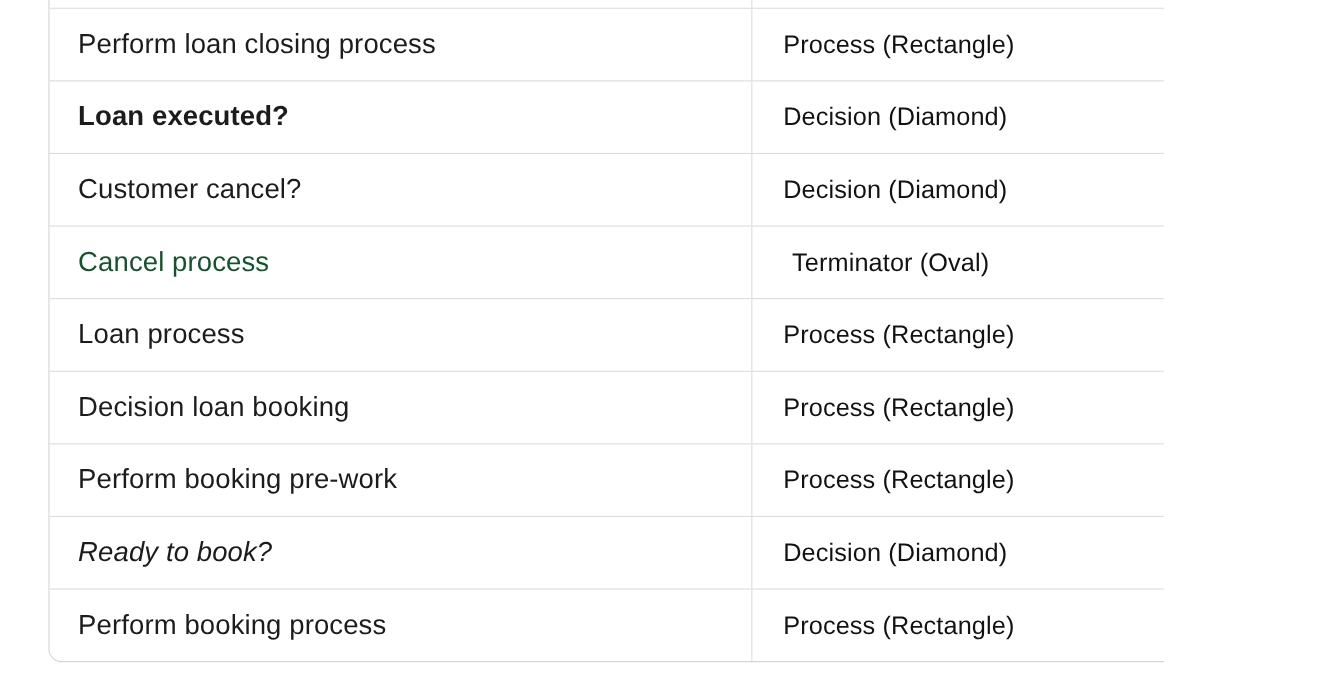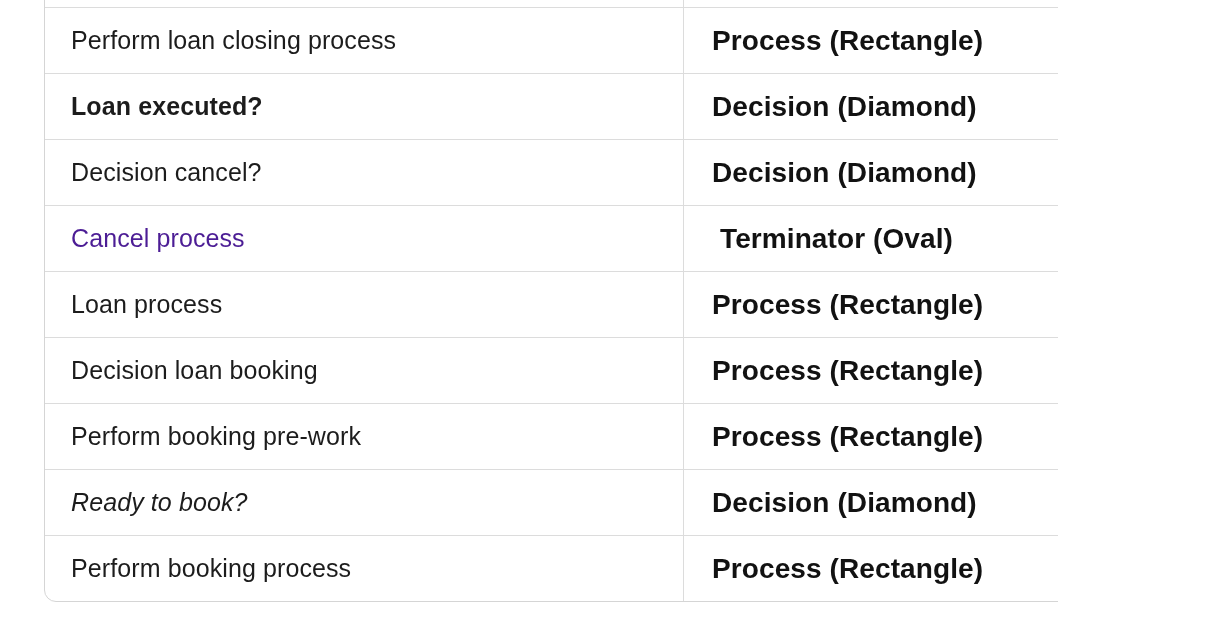--- a/index.html
+++ b/index.html
@@ -45,22 +45,22 @@
   .cell.task {
     padding-left: 26px;
     font-size: 25px;
     font-weight: 400;
     color: #1c1c1c;
     letter-spacing: 0.1px;
   }
   .cell.shape {
     border-left: 1px solid #dcdcdc;
     padding-left: 28px;
-    font-size: 28px;
-    font-weight: 700;
+    font-size: 23px;
+    font-weight: 400;
     color: #121212;
     letter-spacing: 0.1px;
   }
 </style>
 </head>
 <body>
 
 <div class="page">
   <div class="shapes-table" id="shapes-table" style="border-color: rgb(213, 213, 213);">
   <div class="t-row">
@@ -72,26 +72,26 @@
     <div class="cell task" style="color: rgb(28, 28, 28);">Perform loan closing process</div>
     <div class="cell shape" style="color: rgb(18, 18, 18);">Process (Rectangle)</div>
   </div>
 
   <div class="t-row">
     <div class="cell task" style="color: rgb(28, 28, 28); font-weight: bold;">Loan executed?</div>
     <div class="cell shape" style="color: rgb(18, 18, 18);">Decision (Diamond)</div>
   </div>
 
   <div class="t-row">
-    <div class="cell task" style="color: rgb(28, 28, 28);">Decision cancel?</div>
+    <div class="cell task" style="color: rgb(28, 28, 28);">Customer cancel?</div>
     <div class="cell shape" style="color: rgb(18, 18, 18);">Decision (Diamond)</div>
   </div>
 
   <div class="t-row">
-    <div class="cell task" style="color: #4c1d95;">Cancel process</div>
+    <div class="cell task" style="color: #14532d;">Cancel process</div>
     <div class="cell shape" style="color: rgb(18, 18, 18); padding-left: 36px;">Terminator (Oval)</div>
   </div>
 
   <div class="t-row">
     <div class="cell task" style="color: rgb(28, 28, 28);">Loan process</div>
     <div class="cell shape" style="color: rgb(18, 18, 18);">Process (Rectangle)</div>
   </div>
 
   <div class="t-row">
     <div class="cell task" style="color: rgb(28, 28, 28);">Decision loan booking</div>

